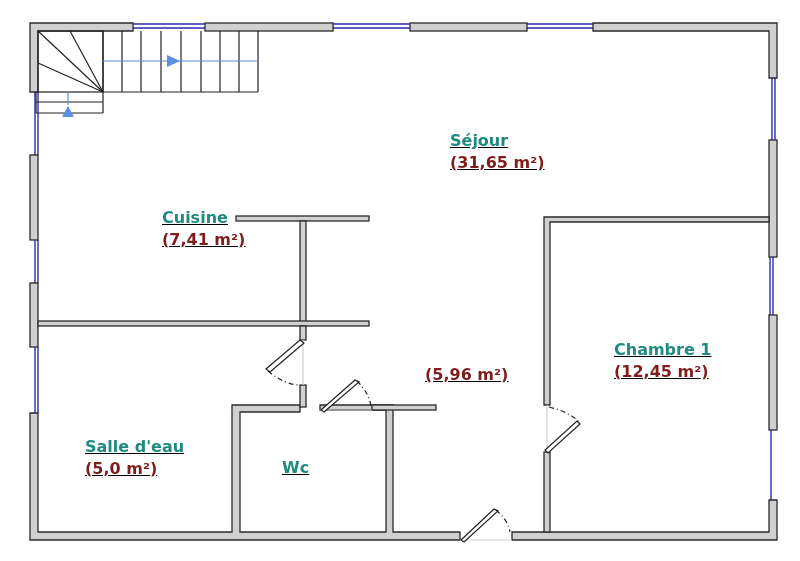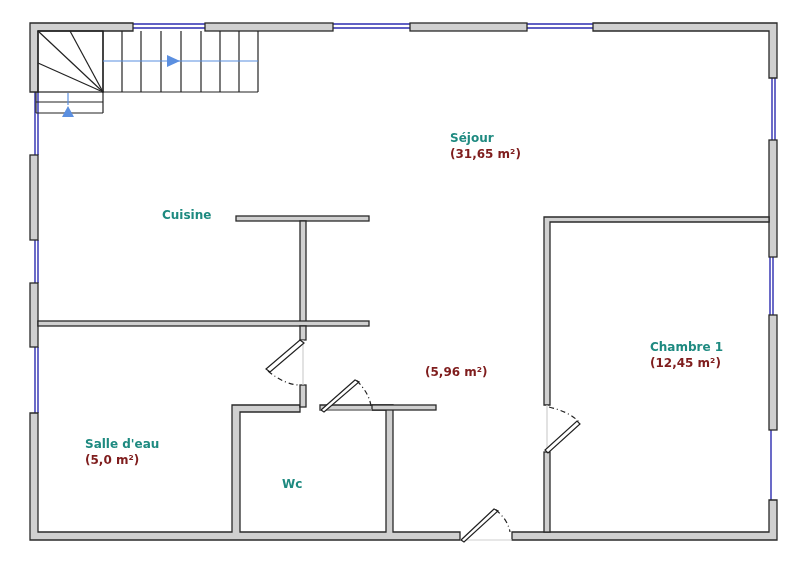--- a/index.html
+++ b/index.html
@@ -1,18 +1,18 @@
 <!DOCTYPE html>
 <html><head>
 <meta charset="utf-8">
 <style>
   html, body { margin: 0; padding: 0; background: #ffffff; }
   body { width: 800px; height: 561px; position: relative; overflow: hidden; font-family: "DejaVu Sans", sans-serif; }
   svg#plan { position: absolute; left: 0; top: 0; }
-  .room-label { position: absolute; line-height: 1.35; font-weight: bold; font-size: 12px; }
+  .room-label { position: absolute; line-height: 1.35; font-weight: bold; font-size: 16px; text-decoration: underline; }
   .room-name { color: #1e8a80; display: block; }
   .room-area { color: #7f1d1d; display: block; }
 </style>
 </head>
 <body>
 
 <svg id="plan" width="800" height="561" viewBox="0 0 800 561">
 
   <g stroke="#2b2bb0" stroke-width="1.4" fill="none">
 
@@ -135,27 +135,28 @@
     </g>
   </g>
 </svg>
 
 <div class="room-label" style="left:450px; top:130px;">
   <span class="room-name">Séjour</span>
   <span class="room-area">(31,65 m²)</span>
 </div>
 <div class="room-label" style="left:118px; top:207px;margin-left:44px;">
   <span class="room-name">Cuisine</span>
+  <span class="room-area">(7,41 m²)</span>
 </div>
 <div class="room-label" style="left:425px; top:364px;">
   <span class="room-area">(5,96 m²)</span>
 </div>
-<div class="room-label" style="left:614px; top:339px;margin-left:36px;">
+<div class="room-label" style="left:614px; top:339px;">
   <span class="room-name">Chambre 1</span>
   <span class="room-area">(12,45 m²)</span>
 </div>
 <div class="room-label" style="left:85px; top:436px;">
   <span class="room-name">Salle d'eau</span>
   <span class="room-area">(5,0 m²)</span>
 </div>
-<div class="room-label" style="left:282px; top:476px;">
+<div class="room-label" style="left:282px; top:457px;">
   <span class="room-name">Wc</span>
 </div>
 
 </body></html>

